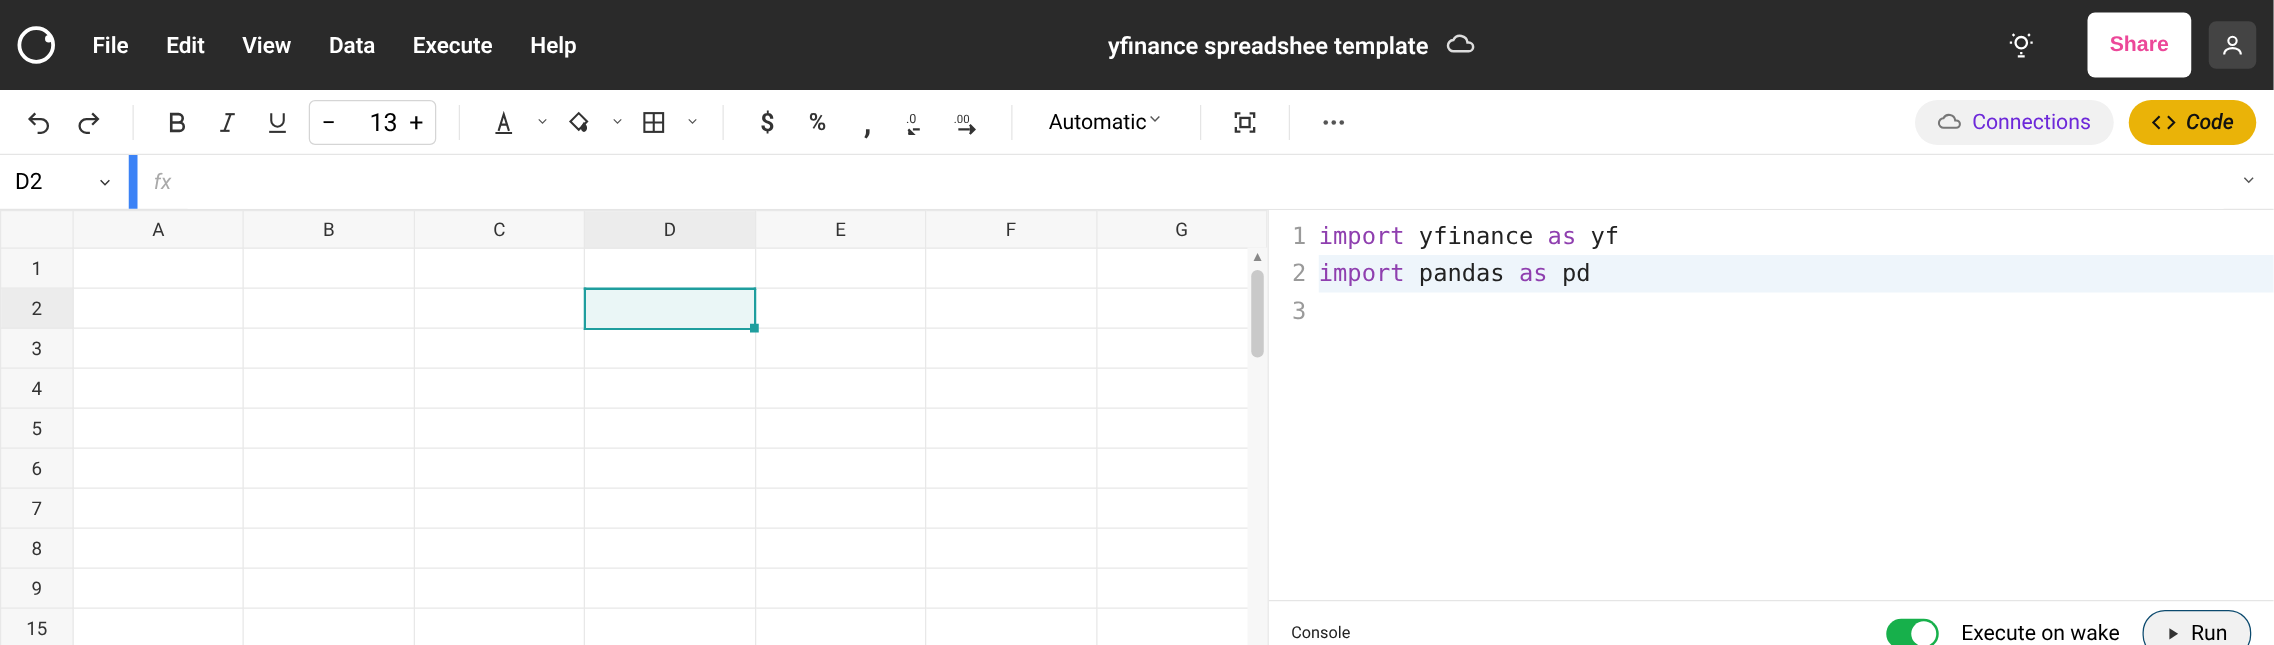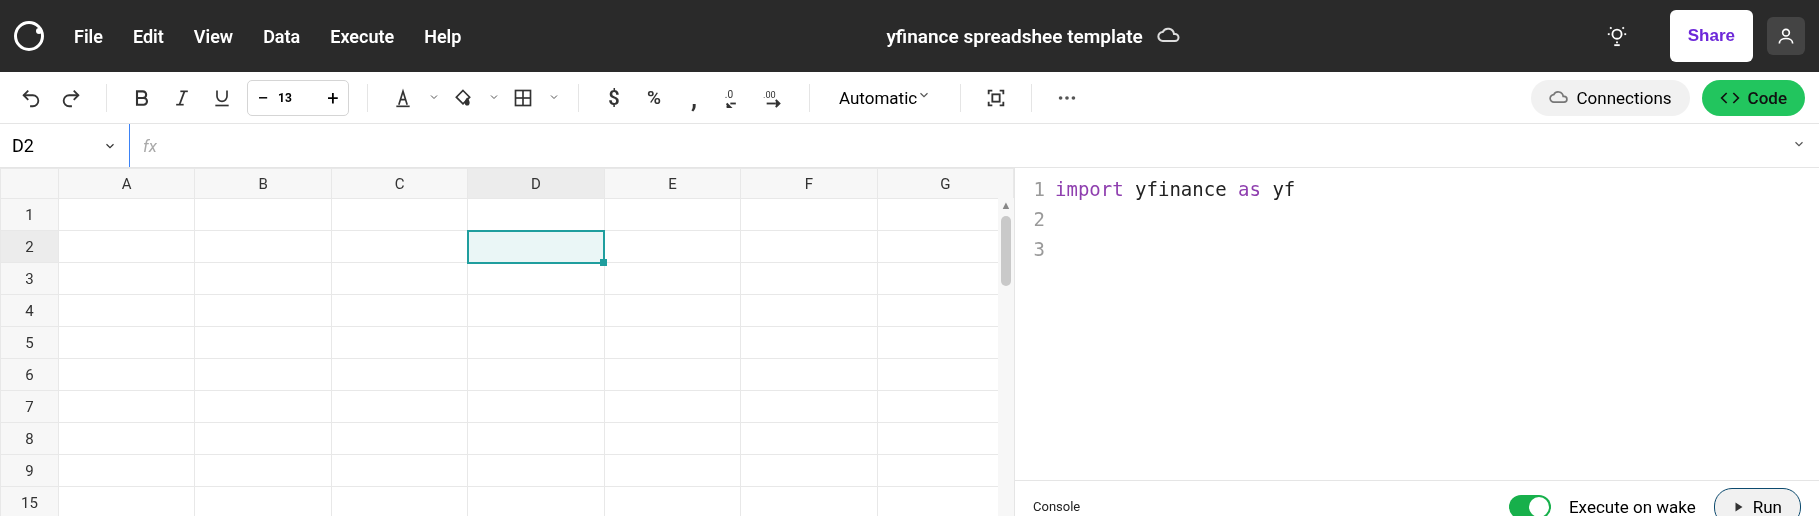--- a/index.html
+++ b/index.html
@@ -8,41 +8,41 @@
 
 .header { background: #2a2a2a; color: #fff; height: 72px; display: flex; align-items: center; padding: 0 14px; gap: 18px; }
 .logo { width: 30px; height: 30px; border-radius: 50%; border: 3px solid #fff; position: relative; }
 .logo::after { content:""; position:absolute; width:6px; height:6px; background:#fff; border-radius:50%; top:4px; right:-1px; }
 .menu { display: flex; gap: 30px; margin-left: 12px; }
 .menu-item { font-size: 18px; font-weight: 600; cursor: pointer; }
 .title-wrap { flex: 1; display: flex; justify-content: center; align-items: center; gap: 14px; }
 .title { font-size: 19px; font-weight: 600; }
 .cloud-icon svg, .hdr-icon svg { display:block; }
 .header-right { display: flex; align-items: center; gap: 14px; margin-left: auto; }
-.share-btn { background: #fff; color: #6d28d9; border: none; border-radius: 6px; padding: 16px 18px; font-size: 17px; font-weight: 600; cursor: pointer; margin-left: 28px; }
+.share-btn { background: #fff; color: #ec4899; border: none; border-radius: 6px; padding: 16px 18px; font-size: 17px; font-weight: 600; cursor: pointer; margin-left: 28px; }
 .user-btn { background: #444; border-radius: 6px; width: 38px; height: 38px; display:flex; align-items:center; justify-content:center; cursor:pointer; }
 
 
 .toolbar { height: 52px; border-bottom: 1px solid #e5e5e5; display: flex; align-items: center; padding: 0 14px; gap: 8px; }
 .tb-group { display: flex; align-items: center; gap: 6px; }
 .tb-sep { width: 1px; height: 28px; background: #e5e5e5; margin: 0 10px; }
 .tb-btn { width: 34px; height: 34px; display:flex; align-items:center; justify-content:center; border-radius:4px; cursor:pointer; color:#333; }
 .tb-btn svg { display:block; }
 .font-size-box { display:flex; align-items:center; border:1px solid #d5d5d5; border-radius:5px; height:36px; }
 .font-size-box .step { width:30px; text-align:center; font-size:20px; cursor:pointer; }
-.font-size-box .val { width:40px; text-align:left; font-size:12px;font-weight:bold; }
+.font-size-box .val { width:40px; text-align:right; font-size:20px; }
 .chevron-down { margin-left:2px; }
 .format-select { display:flex; align-items:flex-start; border:1px solid transparent; padding:4px 10px; cursor:pointer; font-size:17px; }
-.pill { display:flex; align-items:center; gap:8px; background:#f1f1f1; color:#000000; border-radius:20px; padding:8px 18px; font-size:17px; cursor:pointer; }
-.pill.active { background:#22c55e; color:#111; font-weight:500; }
+.pill { display:flex; align-items:center; gap:8px; background:#f1f1f1; color:#6d28d9; border-radius:20px; padding:8px 18px; font-size:17px; cursor:pointer; }
+.pill.active { background:#eab308; color:#111; font-weight:500;font-style:italic; }
 .toolbar-right { margin-left:auto; display:flex; align-items:center; gap:12px; }
 
 
 .formula-bar { height: 44px; border-bottom: 1px solid #e5e5e5; display:flex; align-items:center; }
-.cell-ref { width:130px; padding:0 12px; font-size:18px; display:flex; align-items:center; justify-content:space-between; border-right:1px solid #3b82f6; height:100%; cursor:pointer; }
+.cell-ref { width:110px; padding:0 12px; font-size:18px; display:flex; align-items:center; justify-content:space-between; border-right:7px solid #3b82f6; height:100%; cursor:pointer; }
 .fx-label { width:40px; text-align:center; color:#aaa; font-style:italic; font-size:17px; }
 .formula-input { flex:1; border:none; outline:none; font-size:16px; height:100%; padding:0 6px; }
 .formula-collapse { width:40px; text-align:center; cursor:pointer; }
 
 
 .main { display:flex; height: calc(516px - 56px - 52px - 44px); }
 
 
 .sheet-wrap { width:1015px; position:relative; overflow:hidden; border-right:1px solid #e5e5e5; }
 .sheet { border-collapse:collapse; table-layout:fixed; width:100%; }
@@ -404,20 +404,21 @@
 
   <div class="code-panel">
     <div class="code-area">
       <div class="gutter" id="gutter">
           <div>1</div>
           <div>2</div>
           <div>3</div>
         </div>
       <div class="code-lines" id="code-lines">
           <div class="code-line"><span class="tok-kw">import</span> <span class="tok-id">yfinance</span> <span class="tok-kw">as</span> <span class="tok-id">yf</span></div>
+          <div class="code-line current"><span class="tok-kw">import</span> <span class="tok-id">pandas</span> <span class="tok-kw">as</span> <span class="tok-id">pd</span></div>
           <div class="code-line"></div>
         </div>
     </div>
     <div class="console-bar">
       <span class="console-label">Console</span>
       <div class="console-right">
         <div class="toggle"></div>
         <span class="exec-label">Execute on wake</span>
         <div class="run-btn">
           <svg width="12" height="12" viewBox="0 0 24 24" fill="#333">

